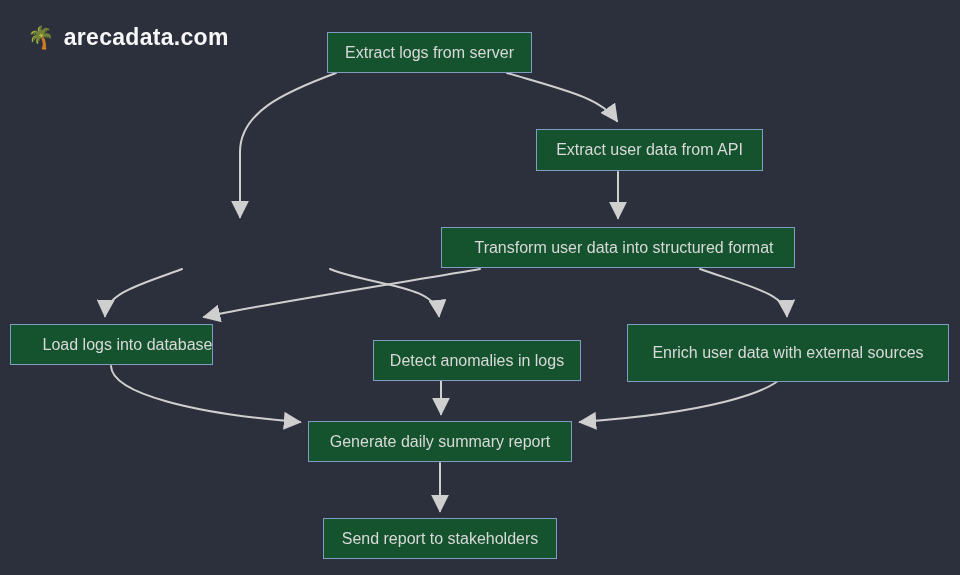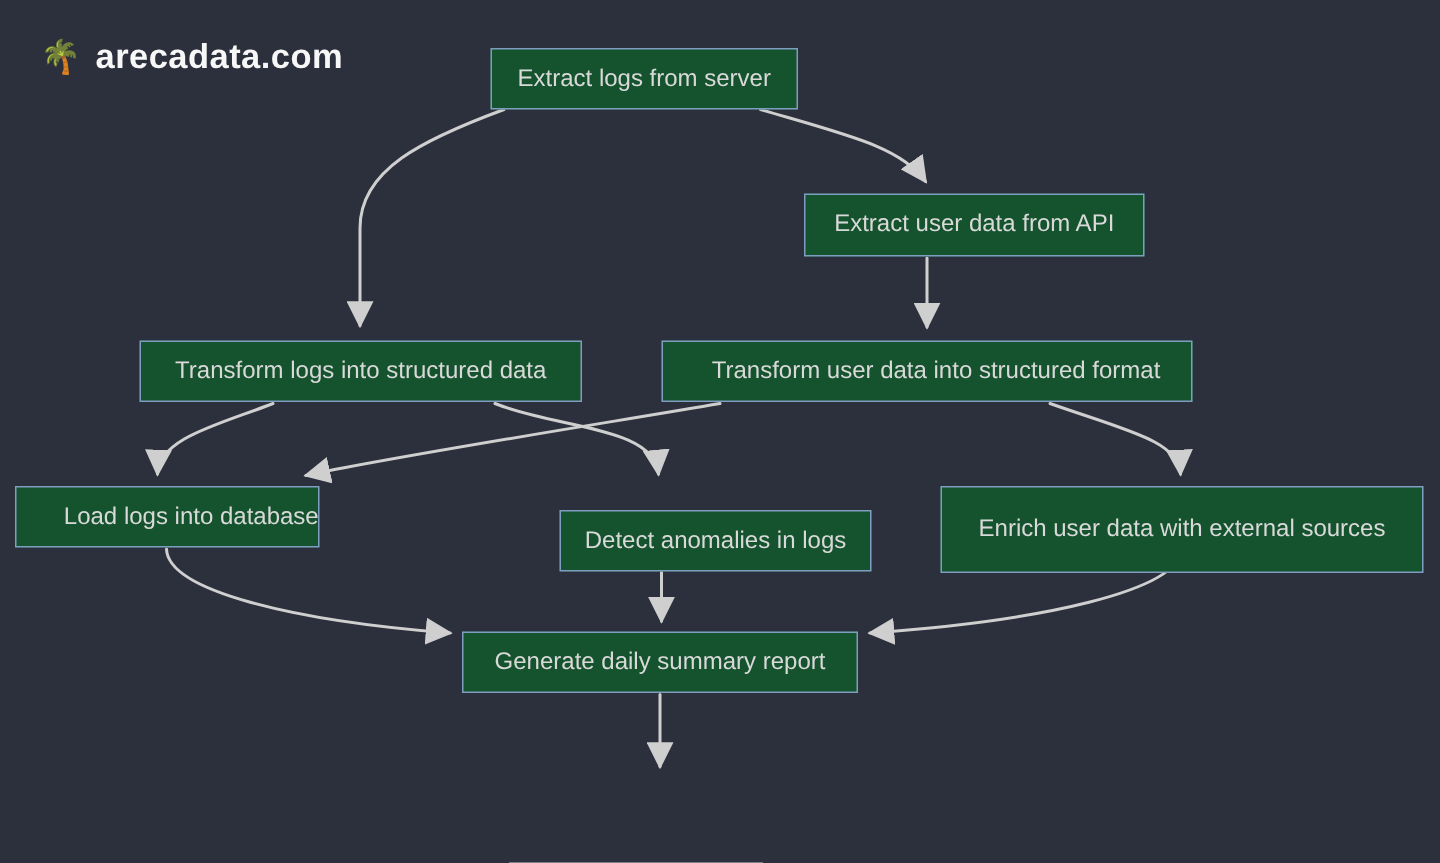--- a/index.html
+++ b/index.html
@@ -97,32 +97,32 @@
     <path class="edge" d="M 788,366 C 786,394 694,414 580,422" marker-end="url(#arrow)"></path>
     <path class="edge" d="M 440,463 L 440,511" marker-end="url(#arrow)"></path>
   </svg>
 
   <div class="node n-extract-logs">
     <span>Extract logs from server</span>
   </div>
   <div class="node n-extract-user">
     <span>Extract user data from API</span>
   </div>
-  <div class="node n-transform-logs">
-    <span>Transform logs into structured data</span>
-  </div>
   <div class="node n-transform-user">
     <span>Transform user data into structured format</span>
   </div>
   <div class="node n-load-logs">
     <span>Load logs into database</span>
   </div>
   <div class="node n-detect">
     <span>Detect anomalies in logs</span>
   </div>
   <div class="node n-enrich">
     <span>Enrich user data with external sources</span>
   </div>
   <div class="node n-generate">
     <span>Generate daily summary report</span>
   </div>
+  <div class="node n-send">
+    <span>Send report to stakeholders</span>
+  </div>
 
 </div>
 
 </body></html>

